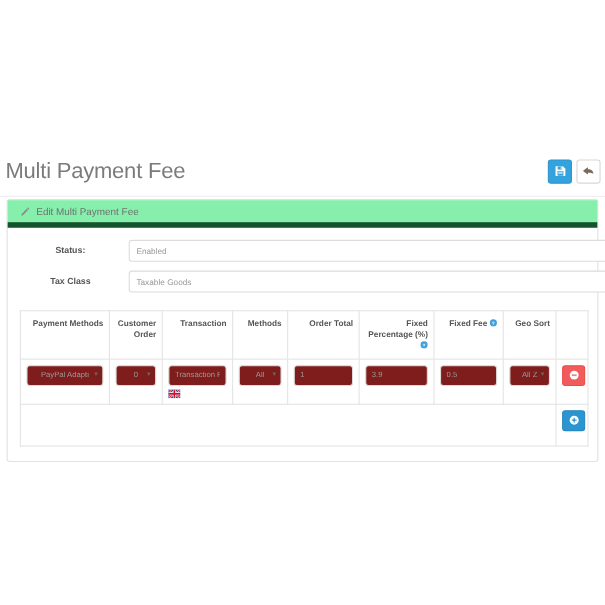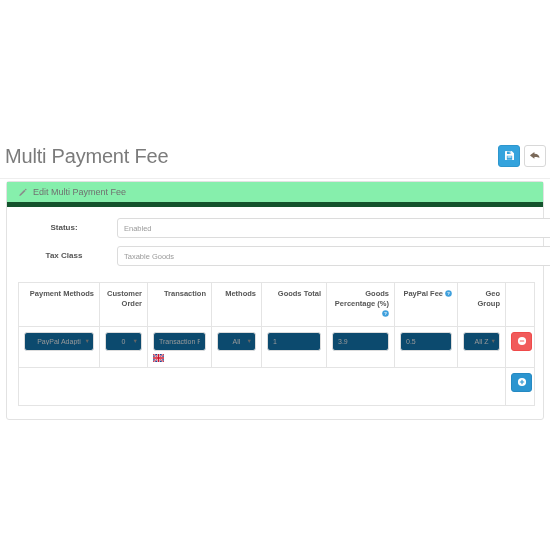--- a/index.html
+++ b/index.html
@@ -196,21 +196,21 @@
     display: inline-block;
     vertical-align: -1px;
     margin-left: 2px;
   }
 
   .cell-input {
     width: 100%;
     height: 19px;
     border: 1px solid #dcdcdc;
     border-radius: 3px;
-    background: #0c4a6e;
+    background: #7f1d1d;
     box-sizing: border-box;
     font-family: "Liberation Sans", sans-serif;
     font-size: 7px;
     color: #9a9a9a;
     padding: 0 5px;
     outline: none;
     line-height: 17px;
     white-space: nowrap;
     overflow: hidden;
   }
@@ -341,30 +341,30 @@
           <col style="width:63px">
           <col style="width:48px">
           <col style="width:29px">
         </colgroup>
         <thead>
           <tr>
             <th>Payment Methods</th>
             <th>Customer Order</th>
             <th>Transaction</th>
             <th>Methods</th>
-            <th>Goods Total</th>
-            <th><span>Goods Percentage (%)</span><span class="help-icon"><svg width="7" height="7" viewBox="0 0 16 16" aria-hidden="true">
+            <th>Order Total</th>
+            <th><span>Fixed Percentage (%)</span><span class="help-icon"><svg width="7" height="7" viewBox="0 0 16 16" aria-hidden="true">
                     <circle cx="8" cy="8" r="7.5" fill="#3fa0dd"></circle>
                     <text x="8" y="11.6" font-size="10" font-family="Liberation Sans, sans-serif" font-weight="bold" fill="#ffffff" text-anchor="middle">?</text>
                   </svg></span></th>
-            <th><span>PayPal Fee</span><span class="help-icon"><svg width="7" height="7" viewBox="0 0 16 16" aria-hidden="true">
+            <th><span>Fixed Fee</span><span class="help-icon"><svg width="7" height="7" viewBox="0 0 16 16" aria-hidden="true">
                     <circle cx="8" cy="8" r="7.5" fill="#3fa0dd"></circle>
                     <text x="8" y="11.6" font-size="10" font-family="Liberation Sans, sans-serif" font-weight="bold" fill="#ffffff" text-anchor="middle">?</text>
                   </svg></span></th>
-            <th>Geo Group</th>
+            <th>Geo Sort</th>
             <th></th>
           </tr>
         </thead>
         <tbody>
           <tr>
             <td>
               <div class="cell-select">
                 <input class="cell-input cell-center" type="text" readonly="" value="PayPal Adapti" style="">
                 <span class="caret">▼</span>
               </div>

